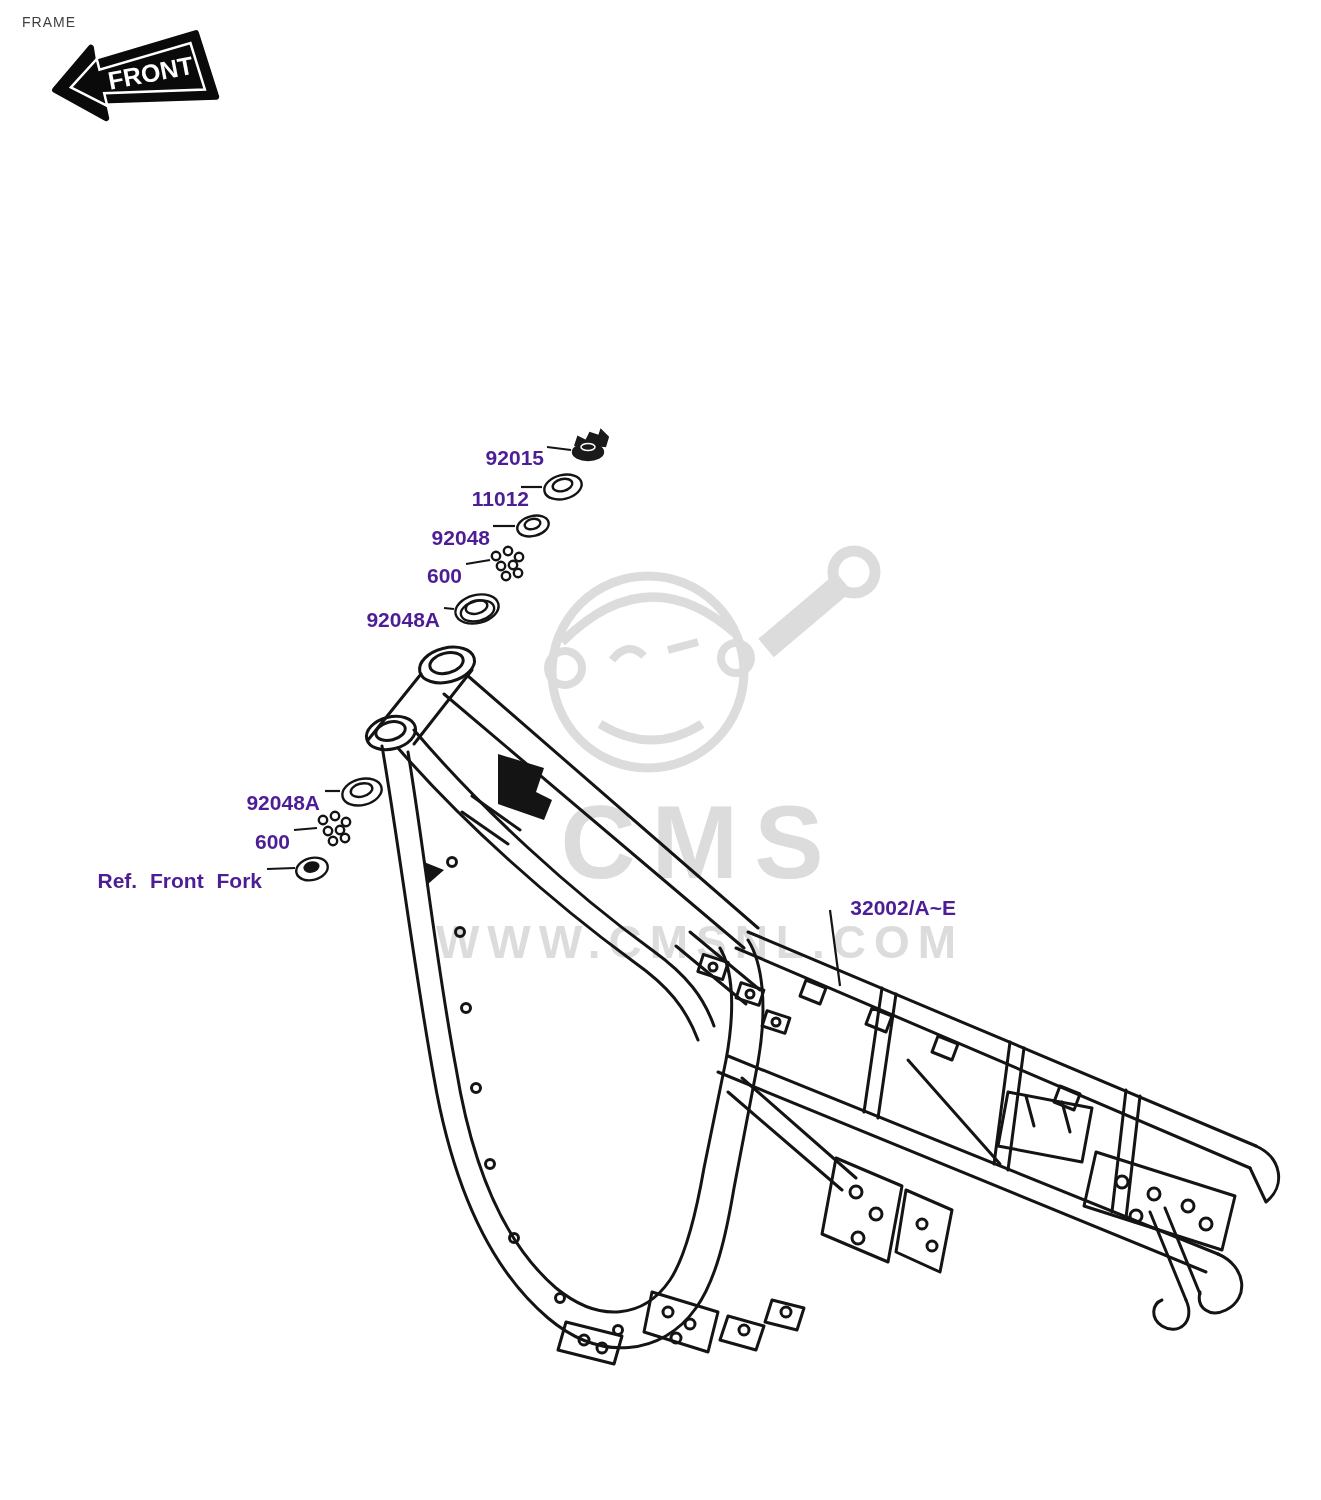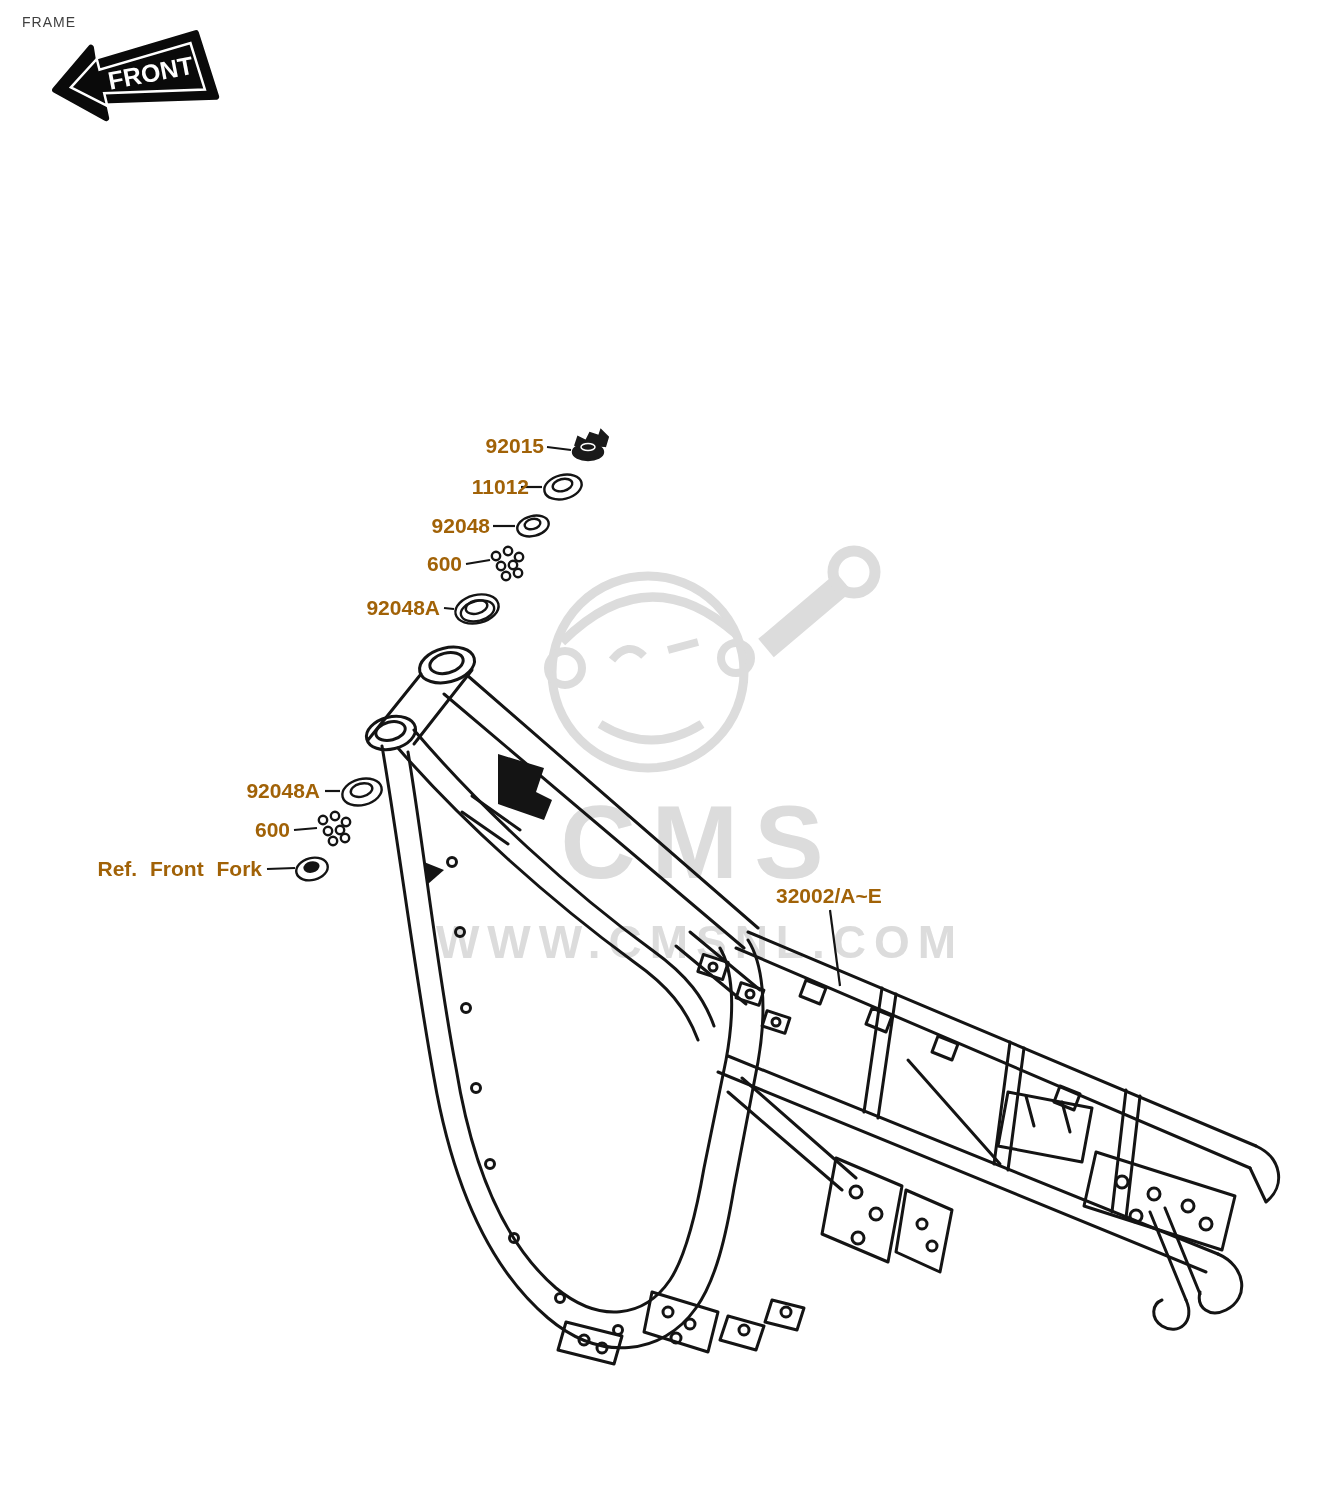--- a/index.html
+++ b/index.html
@@ -6,24 +6,24 @@
   html, body { width: 1321px; height: 1500px; background: #ffffff; }
   body { font-family: "Liberation Sans", sans-serif; }
   .page { position: relative; width: 1321px; height: 1500px; background: #ffffff; overflow: hidden; }
   .page-title {
     position: absolute; left: 22px; top: 14px;
     font-size: 14px; color: #3f3f3f; letter-spacing: 1px;
   }
   .diagram-svg { position: absolute; left: 0; top: 0; }
   .part-label {
     position: absolute; width: 120px; text-align: right;
-    font-weight: bold; font-size: 21px; color: #a16207; white-space: nowrap;
+    font-weight: bold; font-size: 21px; color: #4c1d95; white-space: nowrap; margin-top: 12px;
   }
   .part-label.wide { width: 226px; word-spacing: 7px; text-align: right; }
-  .part-label.left-align { width: 180px; text-align: left; }
+  .part-label.left-align { width: 180px; text-align: right; }
   .footer {
     position: absolute; left: 0; right: 0; top: 1424px; text-align: center;
     font-size: 33px; color: #cc0000;
   }
 </style>
 </head>
 <body>
 
 <div class="page">
 

